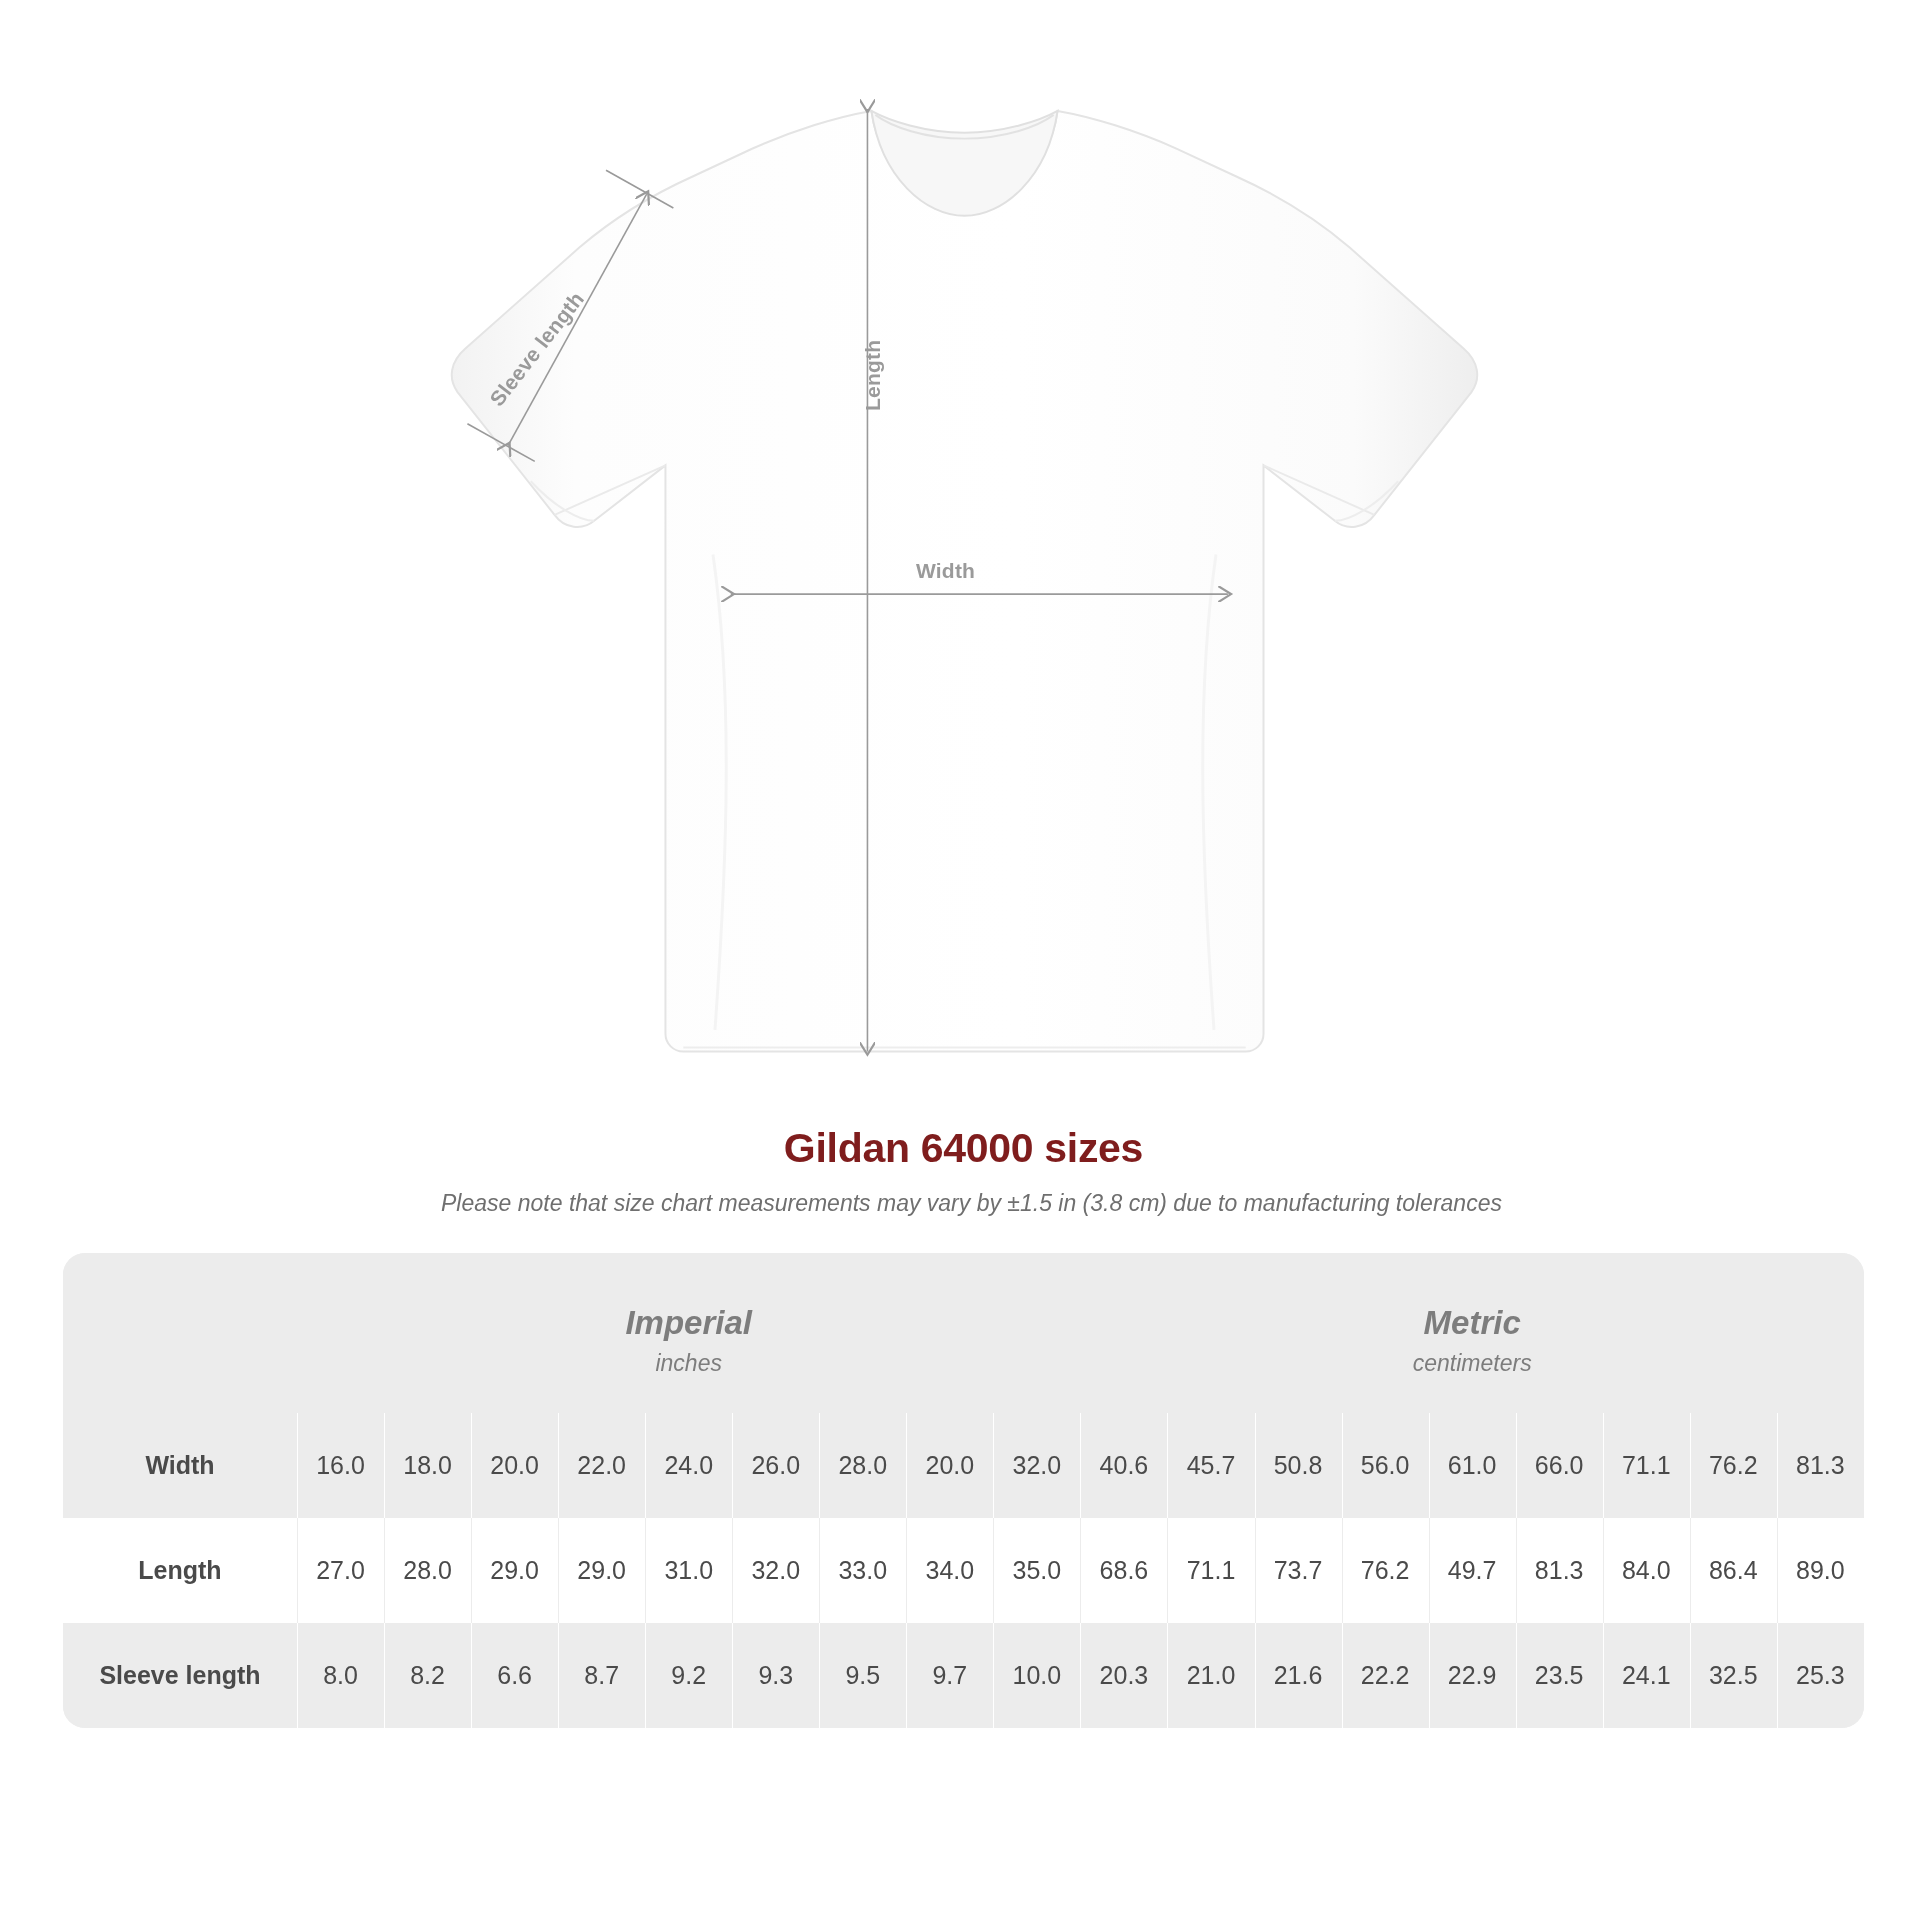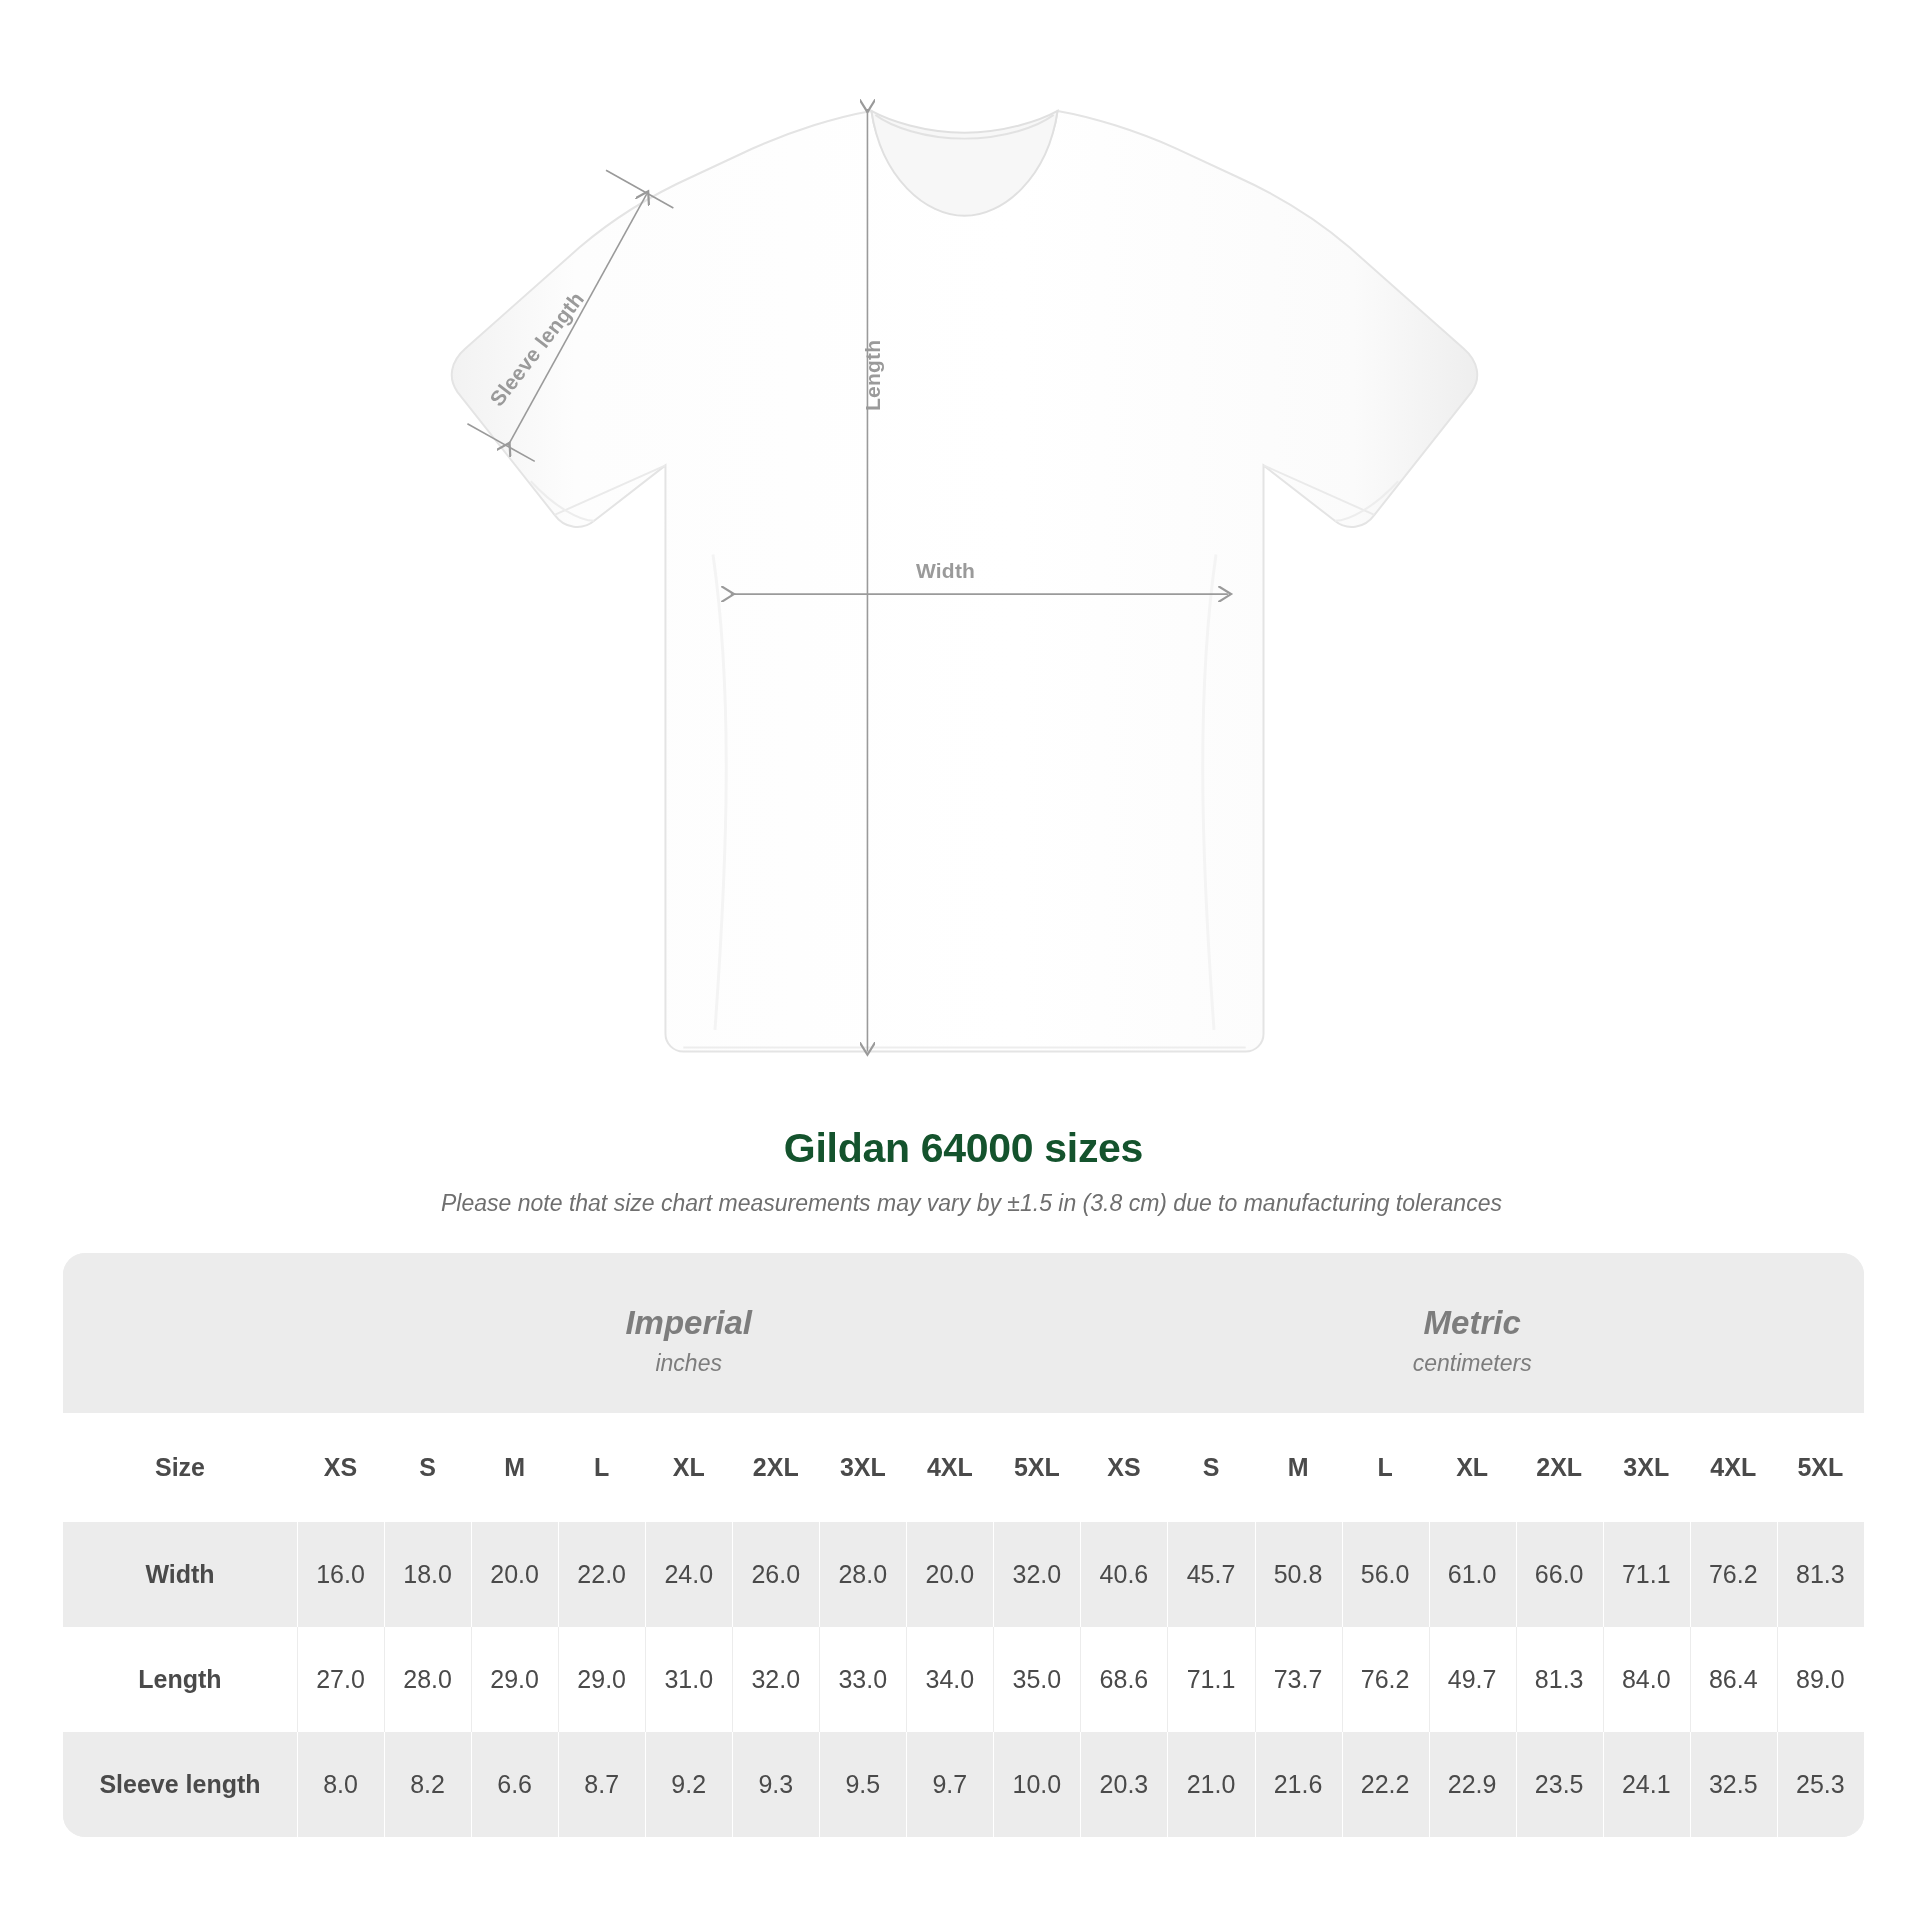--- a/index.html
+++ b/index.html
@@ -53,21 +53,21 @@
   }
 
   
   .heading-block {
     text-align: center;
     margin-top: 16px;
   }
   .chart-title {
     font-size: 41px;
     font-weight: bold;
-    color: #14532d;
+    color: #7f1d1d;
     letter-spacing: -0.3px;
   }
   .chart-note {
     margin-top: 18px;
     font-size: 23px;
     font-style: italic;
     color: #6f6f6f;
     padding-left: 16px;
   }
 
@@ -255,41 +255,20 @@
         <td class="sys-head"></td>
         <td class="sys-head" colspan="9">
           <div class="sys-name">Imperial</div>
           <div class="sys-unit">inches</div>
         </td>
         <td class="sys-head" colspan="9">
           <div class="sys-name">Metric</div>
           <div class="sys-unit">centimeters</div>
         </td>
       </tr>
-      <tr class="row-size" id="size-row">
-        <th class="rowhead">Size</th>
-      <th class="cellsep">XS</th>
-          <th class="cellsep">S</th>
-          <th class="cellsep">M</th>
-          <th class="cellsep">L</th>
-          <th class="cellsep">XL</th>
-          <th class="cellsep">2XL</th>
-          <th class="cellsep">3XL</th>
-          <th class="cellsep">4XL</th>
-          <th class="cellsep">5XL</th>
-          <th class="cellsep">XS</th>
-          <th class="cellsep">S</th>
-          <th class="cellsep">M</th>
-          <th class="cellsep">L</th>
-          <th class="cellsep">XL</th>
-          <th class="cellsep">2XL</th>
-          <th class="cellsep">3XL</th>
-          <th class="cellsep">4XL</th>
-          <th class="cellsep">5XL</th>
-        </tr>
     </thead>
     <tbody id="table-body">
         <tr class="data-row band-a">
           <th class="rowhead">Width</th>
           <td class="cellsep">16.0</td>
           <td class="cellsep">18.0</td>
           <td class="cellsep">20.0</td>
           <td class="cellsep">22.0</td>
           <td class="cellsep">24.0</td>
           <td class="cellsep">26.0</td>

